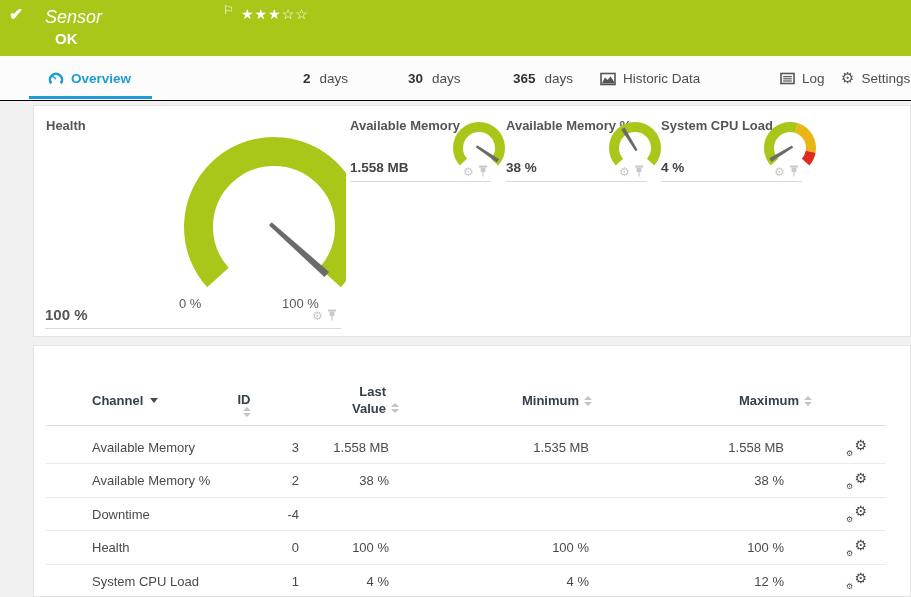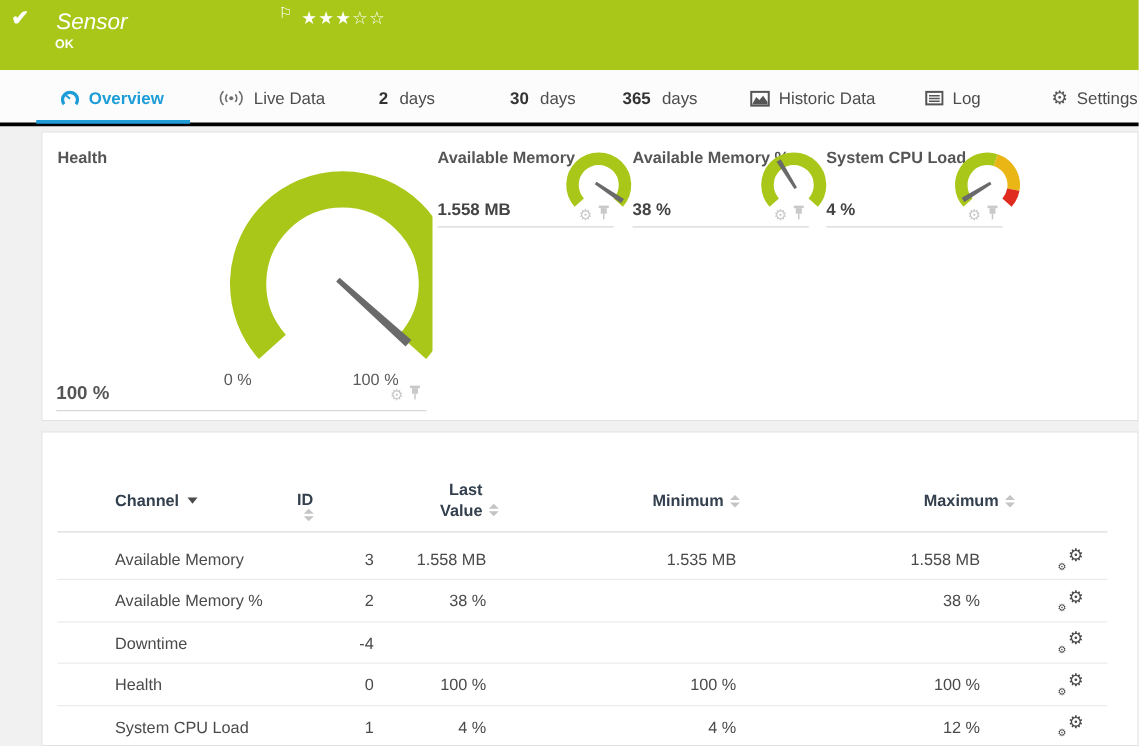--- a/index.html
+++ b/index.html
@@ -7,24 +7,24 @@
   body { font-family:"Liberation Sans", sans-serif; background:#f1f1f1; position:relative; overflow:hidden; }
   .page { position:absolute; inset:0; width:911px; height:597px; }
 
   
   .appheader { position:absolute; top:0; left:0; width:911px; height:56px; background:#a8c718; color:#fff; }
   .hdr-check { position:absolute; left:9px; top:4px; font-size:17px; font-weight:bold; }
   .hdr-kind  { position:absolute; left:33px; top:7px; font-size:18px; font-style:italic; font-weight:400;margin-left:12px; }
   .hdr-title { position:absolute; left:89px; top:6px; font-size:19px; font-weight:bold; }
   .hdr-flag  { position:absolute; left:223px; top:3px; font-size:12px; }
   .hdr-stars { position:absolute; left:241px; top:6px; font-size:14px; letter-spacing:1px; }
-  .hdr-status{ position:absolute; left:44px; top:30px; font-size:10px; font-weight:bold; }
-
-  
-  .tabstrip { position:absolute; top:56px; left:0; width:911px; height:45px; background:#fcfcfc; border-bottom:3px solid #000000; }
+  .hdr-status{ position:absolute; left:55px; top:30px; font-size:15px; font-weight:bold; }
+
+  
+  .tabstrip { position:absolute; top:56px; left:0; width:911px; height:45px; background:#fcfcfc; border-bottom:1px solid #000000; }
   .tab { position:absolute; top:0; height:45px; display:flex; align-items:center; gap:7px; font-size:13.5px; color:#4d4d4d; cursor:pointer; }
   .tab .num { font-weight:bold; color:#333; margin-right:2px; }
   .tab.active { color:#1e9cd8; font-weight:bold; }
   .tab-underline { position:absolute; left:29px; top:40px; width:123px; height:3px; background:#1e9cd8; }
   .tabicon { display:inline-block; line-height:0; }
   .gearglyph { font-family:"DejaVu Sans", sans-serif; }
 
   
   .panel { position:absolute; left:33px; width:878px; background:#fff; border:1px solid #e3e3e3; }
   .panel.gauges { top:105px; height:232px; }
@@ -99,52 +99,42 @@
   <div class="tabstrip">
     <div class="tab active" style="left:48px">
       <span class="tabicon">
         <svg width="16" height="16" viewBox="0 0 16 16">
             <path d="M 3.2 12.4 A 6 6 0 1 1 12.8 12.4" fill="none" stroke="#1e9cd8" stroke-width="2.6"></path>
             <line x1="8" y1="8" x2="4.6" y2="5.2" stroke="#1e9cd8" stroke-width="1.6"></line>
           </svg>
       </span>
       <span>Overview</span>
     </div>
-    <div class="tab" style="left:174px">
-      <span class="tabicon">
-        <svg width="22" height="15" viewBox="0 0 22 15">
-            <circle cx="11" cy="7.5" r="1.6" fill="#6e6e6e"></circle>
-            <path d="M7.8 4.5 A 4.3 4.3 0 0 0 7.8 10.5 M4.8 2 A 7.5 7.5 0 0 0 4.8 13" fill="none" stroke="#6e6e6e" stroke-width="1.3"></path>
-            <path d="M14.2 4.5 A 4.3 4.3 0 0 1 14.2 10.5 M17.2 2 A 7.5 7.5 0 0 1 17.2 13" fill="none" stroke="#6e6e6e" stroke-width="1.3"></path>
-          </svg>
-      </span>
-      <span>Live Data</span>
-    </div>
     <div class="tab" style="left:303px">
       <span class="num">2</span>
       <span>days</span>
     </div>
     <div class="tab" style="left:408px">
       <span class="num">30</span>
       <span>days</span>
     </div>
-    <div class="tab" style="left:498px">
+    <div class="tab" style="left:513px">
       <span class="num">365</span>
       <span>days</span>
     </div>
     <div class="tab" style="left:600px">
       <span class="tabicon">
         <svg width="16" height="14" viewBox="0 0 16 14">
             <rect x="1" y="1.5" width="14" height="11" fill="none" stroke="#555" stroke-width="1.6"></rect>
             <path d="M2 11 L5 5.5 L7.5 8 L10.5 4.5 L14 9.5 V11.5 H2 Z" fill="#555"></path>
           </svg>
       </span>
       <span>Historic Data</span>
     </div>
-    <div class="tab" style="left:740px">
+    <div class="tab" style="left:780px">
       <span class="tabicon">
         <svg width="15" height="13" viewBox="0 0 15 13">
             <rect x="1" y="1.5" width="13" height="10" fill="none" stroke="#555" stroke-width="1.6"></rect>
             <line x1="3.2" y1="4.6" x2="11.8" y2="4.6" stroke="#555" stroke-width="1.2"></line>
             <line x1="3.2" y1="6.8" x2="11.8" y2="6.8" stroke="#555" stroke-width="1.2"></line>
             <line x1="3.2" y1="9" x2="11.8" y2="9" stroke="#555" stroke-width="1.2"></line>
           </svg>
       </span>
       <span>Log</span>
     </div>

